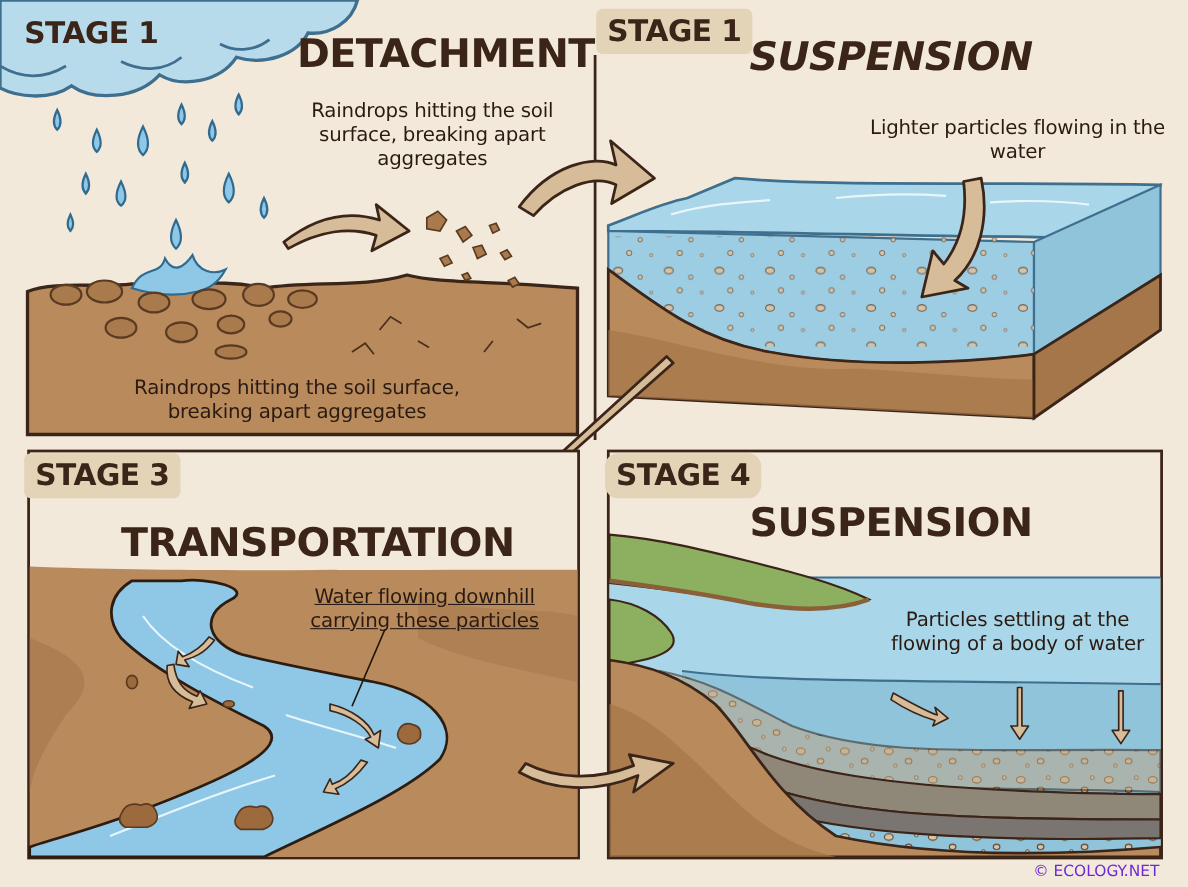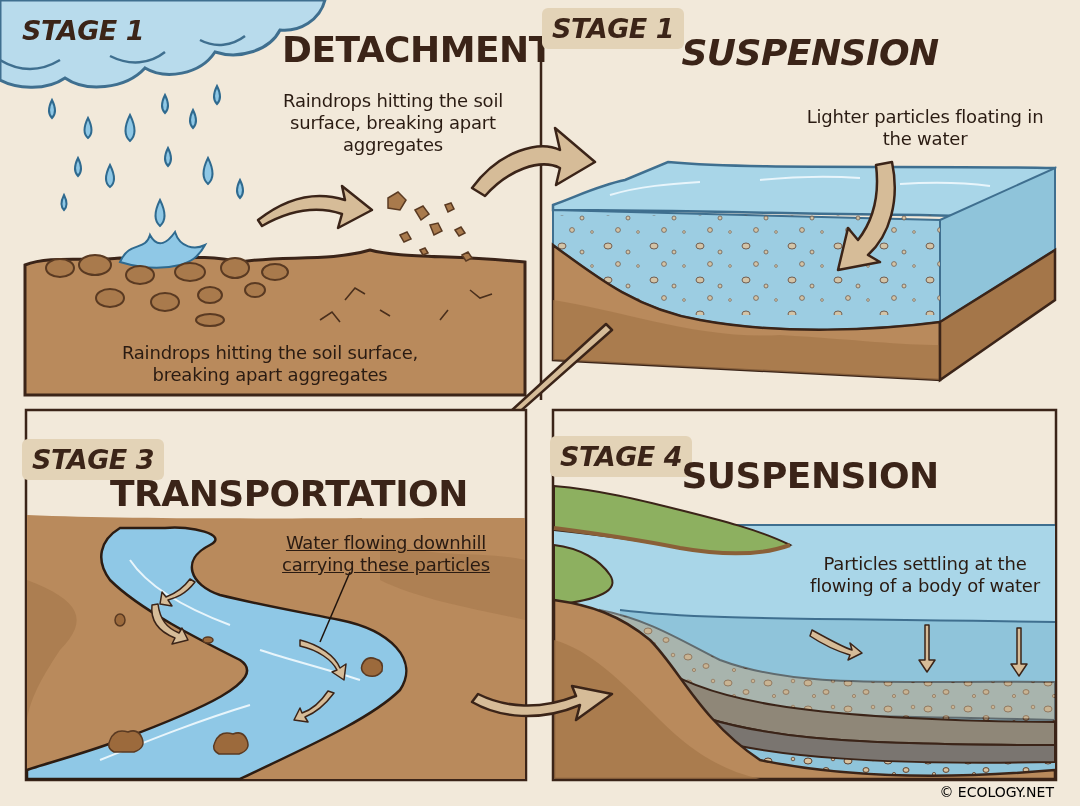--- a/index.html
+++ b/index.html
@@ -16,21 +16,20 @@
       position: absolute;
       font-family: "DejaVu Sans", sans-serif;
       font-weight: bold;
       font-size: 27px;
       letter-spacing: -0.5px;
       color: #3b2418;
       background: #e3d3b7;
       border-radius: 6px;
       padding: 4px 10px 3px 10px;
       line-height: 34px;
-      font-style: italic;
     }
     .stage-tag.plain { background: transparent; }
     .title {
       position: absolute;
       font-family: "DejaVu Sans", sans-serif;
       font-weight: bold;
       font-size: 36px;
       letter-spacing: -0.5px;
       color: #3b2418;
       text-align: center;
@@ -44,21 +43,21 @@
       color: #2a1b12;
       text-align: center;
       letter-spacing: -0.2px;
     }
     .copyright {
       position: absolute;
       right: 26px;
       bottom: 6px;
       font-family: "DejaVu Sans", sans-serif;
       font-size: 14px;
-      color: #000000;
+      color: #6d28d9;
     }
   </style>
 </head>
 <body>
 
 <div class="canvas">
 
   <svg class="art" viewBox="0 0 1080 806">
     <defs>
       <pattern id="pebbles" width="40" height="26" patternUnits="userSpaceOnUse">
@@ -215,30 +214,30 @@
         <path d="M812,630 C830,640 845,648 852,650 L850,643 L862,653 L848,660 L850,655 C840,652 825,646 810,636 Z"></path>
         <path d="M925,625 L929,625 L929,660 L935,660 L927,672 L919,660 L925,660 Z"></path>
         <path d="M1017,628 L1021,628 L1021,664 L1027,664 L1019,676 L1011,664 L1017,664 Z"></path>
       </g>
     </g>
 
     <path d="M472,702 C500,718 540,722 580,705 L576,720 L612,694 L572,686 L576,696 C540,710 506,708 478,694 Z" fill="#d6bc98" stroke="#3b2418" stroke-width="2.5" stroke-linejoin="round"></path>
   </svg>
 
   <div class="stage-tag plain" style="left:12px; top:10px;">STAGE 1</div>
-  <div class="title" style="left:282px; top:30px; width:260px;">DETACHMENT</div>
+  <div class="title" style="left:270px; top:30px; width:260px;">DETACHMENT</div>
   <div class="desc" style="left:278px; top:90px; width:230px;">Raindrops hitting the soil surface, breaking apart aggregates</div>
   <div class="desc" style="left:100px; top:342px; width:340px;">Raindrops hitting the soil surface, breaking apart aggregates</div>
 
   <div class="stage-tag" style="left:542px; top:8px;">STAGE 1</div>
   <div class="title" style="left:680px; top:33px; width:260px;font-style:italic;">SUSPENSION</div>
-  <div class="desc" style="left:790px; top:106px; width:270px;">Lighter particles floating in the water</div>
-
-  <div class="stage-tag" style="left:22px; top:412px;margin-top:27px;">STAGE 3</div>
+  <div class="desc" style="left:790px; top:106px; width:270px;">Lighter particles flowing in the water</div>
+
+  <div class="stage-tag" style="left:22px; top:412px;">STAGE 3</div>
   <div class="title" style="left:110px; top:454px; width:320px;margin-top:20px;">TRANSPORTATION</div>
   <div class="desc" style="left:266px; top:532px; width:240px;text-decoration:underline;">Water flowing downhill carrying these particles</div>
 
-  <div class="stage-tag" style="left:550px; top:436px;">STAGE 4</div>
+  <div class="stage-tag" style="left:550px; top:412px;border-radius:12px;">STAGE 4</div>
   <div class="title" style="left:680px; top:456px; width:260px;">SUSPENSION</div>
   <div class="desc" style="left:810px; top:553px; width:230px;">Particles settling at the flowing of a body of water</div>
 
   <div class="copyright">© ECOLOGY.NET</div>
 </div>
 
 </body></html>

